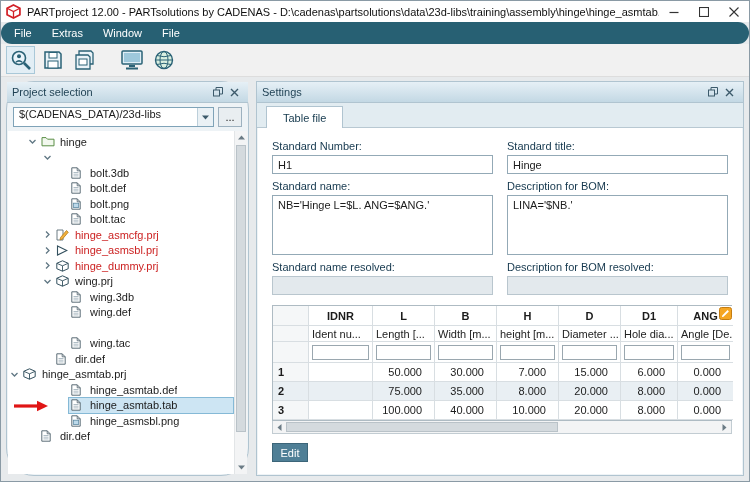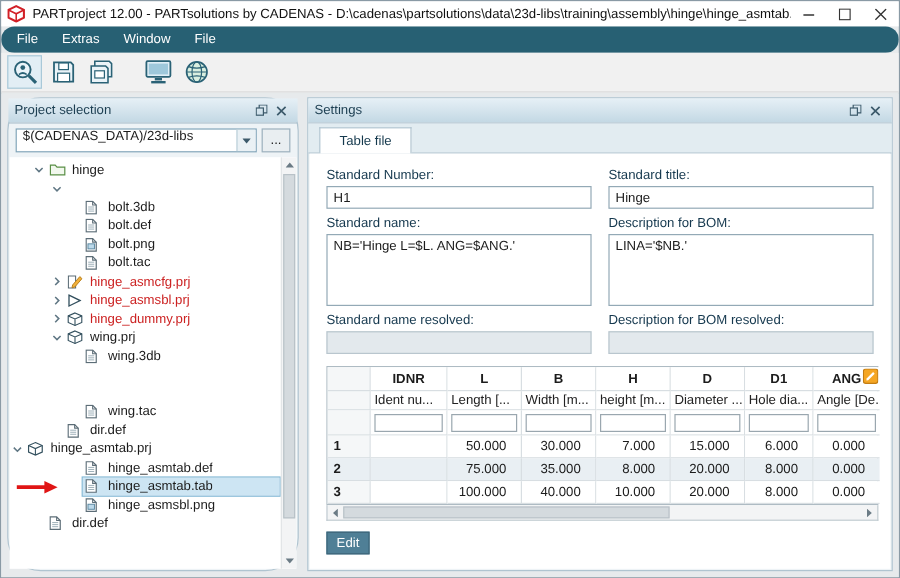--- a/index.html
+++ b/index.html
@@ -355,20 +355,30 @@
                     <path d="M0.8,0.8 L6.2,0.8 L9.2,3.8 L9.2,11.2 L0.8,11.2 Z" fill="#fff" stroke="#5c6d77" stroke-width="1"></path>
                     <path d="M6.2,0.8 L6.2,3.8 L9.2,3.8" fill="none" stroke="#5c6d77" stroke-width="0.9"></path>
                     <path d="M2.5,5.5 H7.5 M2.5,7.2 H7.5 M2.5,8.9 H7.5" stroke="#9aacb6" stroke-width="0.8"></path>
                   </svg>
                 </span>
                 <span class="tree-label">wing.3db</span>
               </span>
             </div>
             <div class="tree-row" style="padding-left: 48px;">
               <span class="chev"></span>
+              <span class="tree-body">
+                <span class="tree-ic">
+                  <svg width="10" height="12" viewBox="0 0 10 12">
+                    <path d="M0.8,0.8 L6.2,0.8 L9.2,3.8 L9.2,11.2 L0.8,11.2 Z" fill="#fff" stroke="#5c6d77" stroke-width="1"></path>
+                    <path d="M6.2,0.8 L6.2,3.8 L9.2,3.8" fill="none" stroke="#5c6d77" stroke-width="0.9"></path>
+                    <path d="M2.5,5.5 H7.5 M2.5,7.2 H7.5 M2.5,8.9 H7.5" stroke="#9aacb6" stroke-width="0.8"></path>
+                  </svg>
+                </span>
+                <span class="tree-label">wing.def</span>
+              </span>
             </div>
             <div class="tree-row" style="padding-left: 48px;">
               <span class="chev"></span>
             </div>
             <div class="tree-row" style="padding-left: 48px;">
               <span class="chev"></span>
               <span class="tree-body">
                 <span class="tree-ic">
                   <svg width="10" height="12" viewBox="0 0 10 12">
                     <path d="M0.8,0.8 L6.2,0.8 L9.2,3.8 L9.2,11.2 L0.8,11.2 Z" fill="#fff" stroke="#5c6d77" stroke-width="1"></path>

